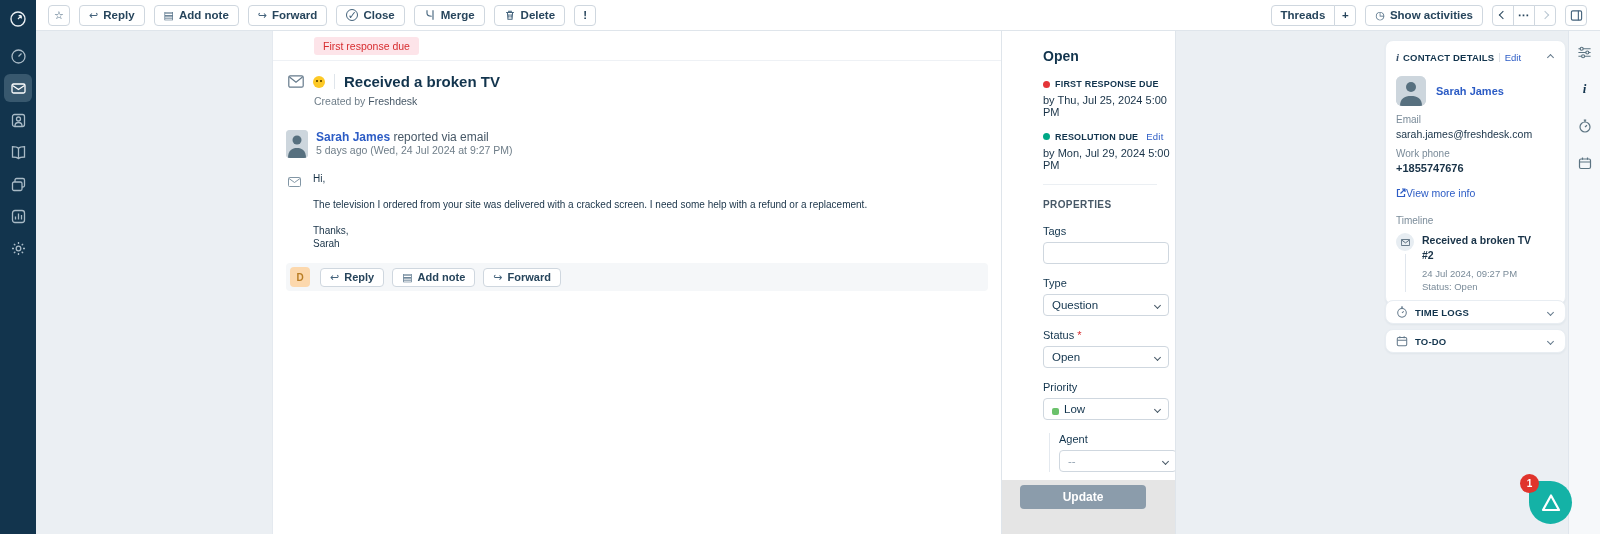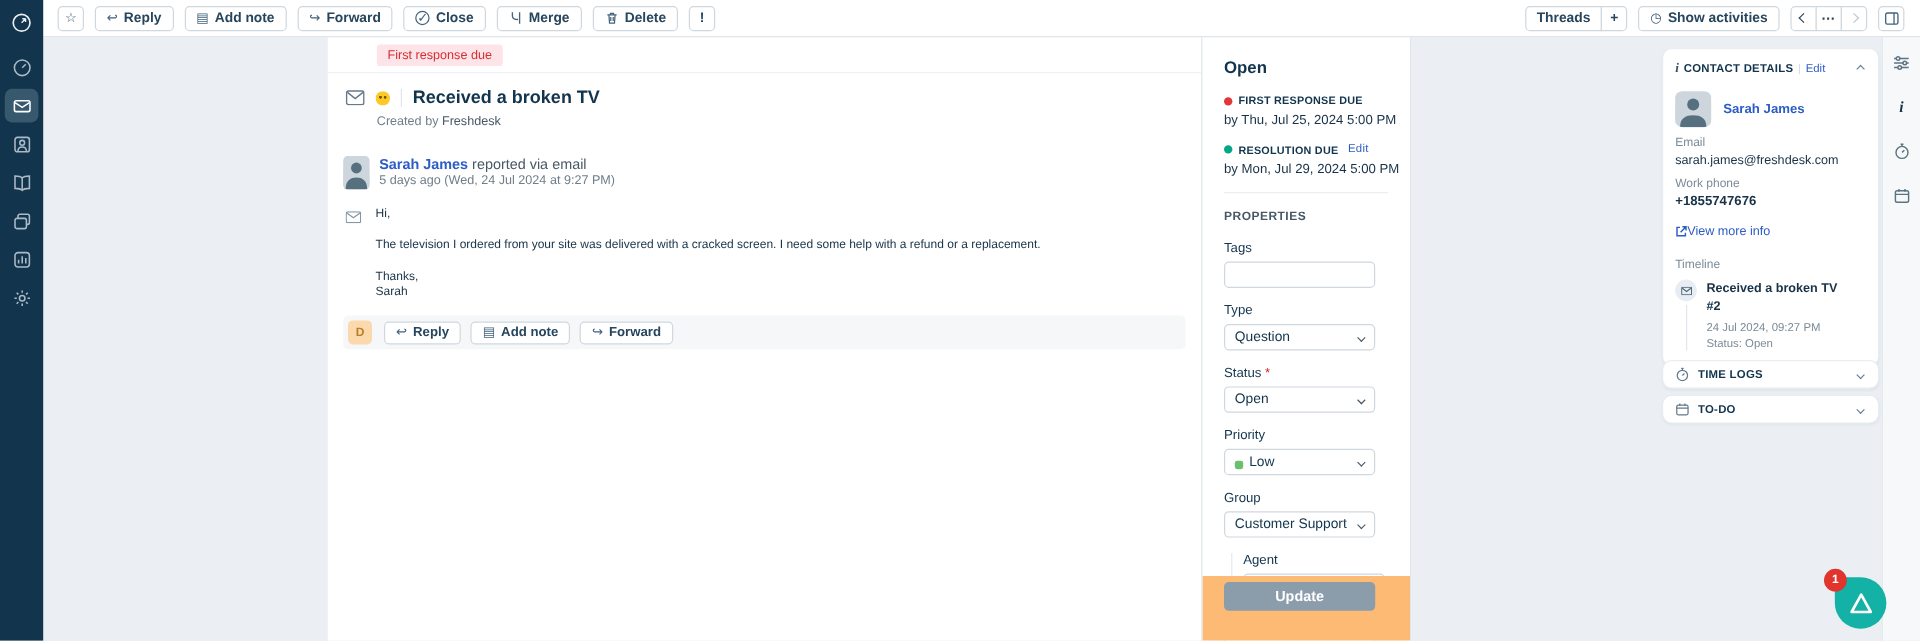--- a/index.html
+++ b/index.html
@@ -57,41 +57,41 @@
   .env-col { color:#8296a5; padding-top:1px; }
   .body-col { font-size:10px; color:#183247; line-height:1.3; }
   .body-col p { margin:0 0 13px; }
   .body-col .sig { margin:0; }
   .reply-bar { margin:13px 13px 0; height:28px; background:#f5f7f9; border-radius:4px; display:flex; align-items:center; gap:10px; padding-left:4px; }
   .draft-avatar { width:20px; height:20px; border-radius:4px; background:#fcd8ad; color:#b97d24; font-size:10px; font-weight:700; display:flex; align-items:center; justify-content:center; }
   .rb-actions { display:flex; gap:8px; }
   .rb-actions .tbtn { height:19px; font-size:11px; }
 
   
-  #props-panel { position:absolute; left:1001px; top:31px; width:175px; height:503px; background:#fff; border-left:1px solid #dfe5eb; border-right:1px solid #dfe5eb; overflow:hidden; }
+  #props-panel { position:absolute; left:1001px; top:31px; width:175px; height:503px; background:#fff; border-left:1px solid #dfe5eb; border-right:1px solid #dfe5eb; overflow:hidden;padding-left:23px; }
   .props-inner { padding:17px 0 0 18px; }
   .props-status { font-size:14px; font-weight:700; color:#12344d; margin-bottom:15px; }
   .due-label { display:flex; align-items:center; gap:5px; font-size:9px; font-weight:700; color:#12344d; letter-spacing:.2px; }
   .dot { width:7px; height:7px; border-radius:50%; flex:none; }
   .dot.red { background:#e43538; } .dot.green { background:#00a886; }
   .edit-link { color:#2c5cc5; font-size:9.5px; font-weight:400; margin-left:3px; }
   .due-value { font-size:11px; color:#183247; margin:5px 0 13px; }
   .props-divider { border:none; border-top:1px solid #ebeff3; margin:3px 18px 14px 0; }
   .props-title { font-size:10px; font-weight:700; color:#475867; letter-spacing:.4px; margin-bottom:15px; }
   .fgroup { margin-bottom:13px; }
   .flabel { font-size:11px; color:#12344d; margin-bottom:5px; }
   .req { color:#d72d30; }
   .control { width:126px; height:22px; border:1px solid #cfd7df; border-radius:4px; background:#fff; display:flex; align-items:center; justify-content:space-between; padding:0 8px; font-size:11.5px; color:#12344d; cursor:pointer; }
   .control .val { display:flex; align-items:flex-end; gap:5px; }
   .control .chev { width:5px; height:5px; border-color:#475867; }
   .control.muted { color:#92a2b1; }
   .prio-sq { width:7px; height:7px; border-radius:2px; background:#6bc16b; }
   .agent-wrap { margin-left:6px; border-left:1px solid #e4e9ef; padding-left:9px; }
   .agent-wrap .control { width:118px; }
-  .update-footer { position:absolute; left:0; right:0; bottom:0; height:54px; background:#fdba74; padding:5px 0 0 18px; }
+  .update-footer { position:absolute; left:0; right:0; bottom:0; height:54px; background:#e5e5e5; padding:5px 0 0 18px; }
   .update-btn { width:126px; height:24px; background:#8b9cab; border:none; border-radius:4px; color:#fff; font-size:12px; font-weight:700; font-family:inherit; cursor:pointer; }
 
   
   #details-region { position:absolute; left:1177px; top:31px; width:391px; height:503px; }
   .card { position:absolute; left:208px; width:181px; background:#fff; border:1px solid #e8edf2; border-radius:8px; box-shadow:0 1px 2px rgba(18,52,77,.05); }
   #contact-card { top:9px; padding:10px 10px 12px; }
   .ccard-head { display:flex; align-items:center; gap:4px; }
   .info-i { font-family:"Liberation Serif",serif; font-style:italic; font-weight:700; font-size:11px; color:#39526b; }
   .ccard-title { font-size:9.5px; font-weight:700; color:#12344d; letter-spacing:.2px; }
   .pipe { color:#cfd7df; font-size:9px; }
@@ -397,29 +397,20 @@
       <div class="flabel">Priority</div>
       <div class="control">
         <span class="val">
             <span class="prio-sq"></span>
             <span>Low</span>
           </span>
         <span class="chev right" style="transform:rotate(45deg);"></span>
       </div>
     </div>
 
-    <div class="fgroup">
-      <div class="flabel">Group</div>
-      <div class="control">
-        <span class="val">
-            <span>Customer Support</span>
-          </span>
-        <span class="chev right" style="transform:rotate(45deg);"></span>
-      </div>
-    </div>
 
     <div class="fgroup agent-wrap">
       <div class="flabel">Agent</div>
       <div class="control muted">
         <span class="val">
             <span>--</span>
           </span>
         <span class="chev right" style="transform:rotate(45deg);"></span>
       </div>
     </div>

